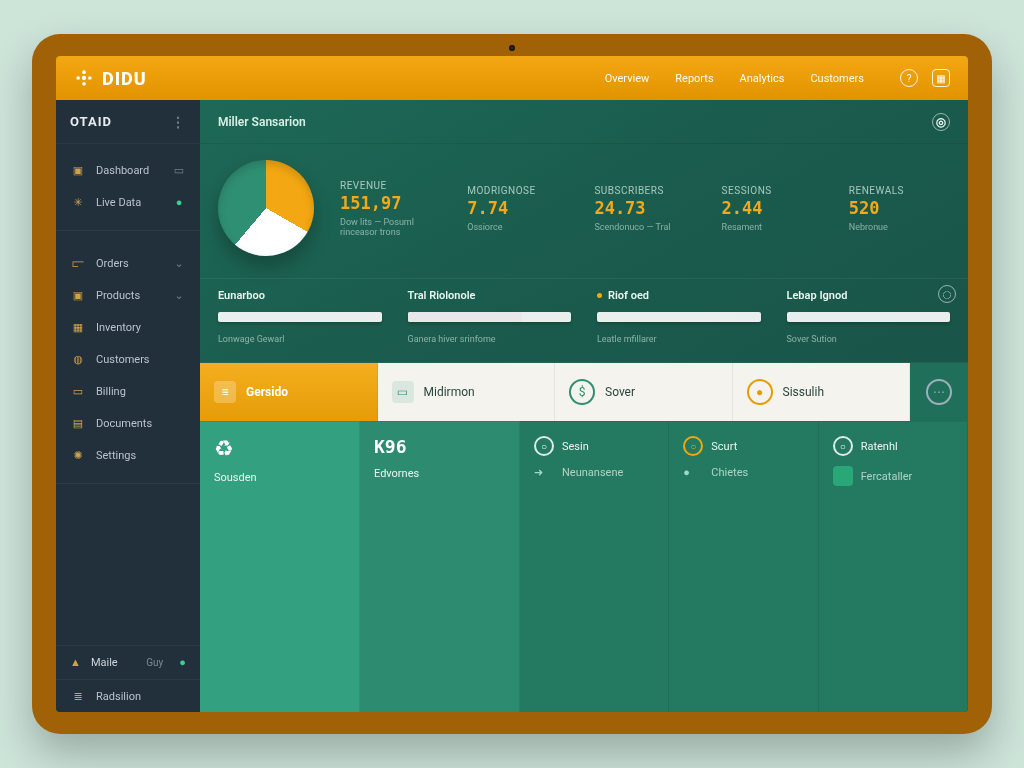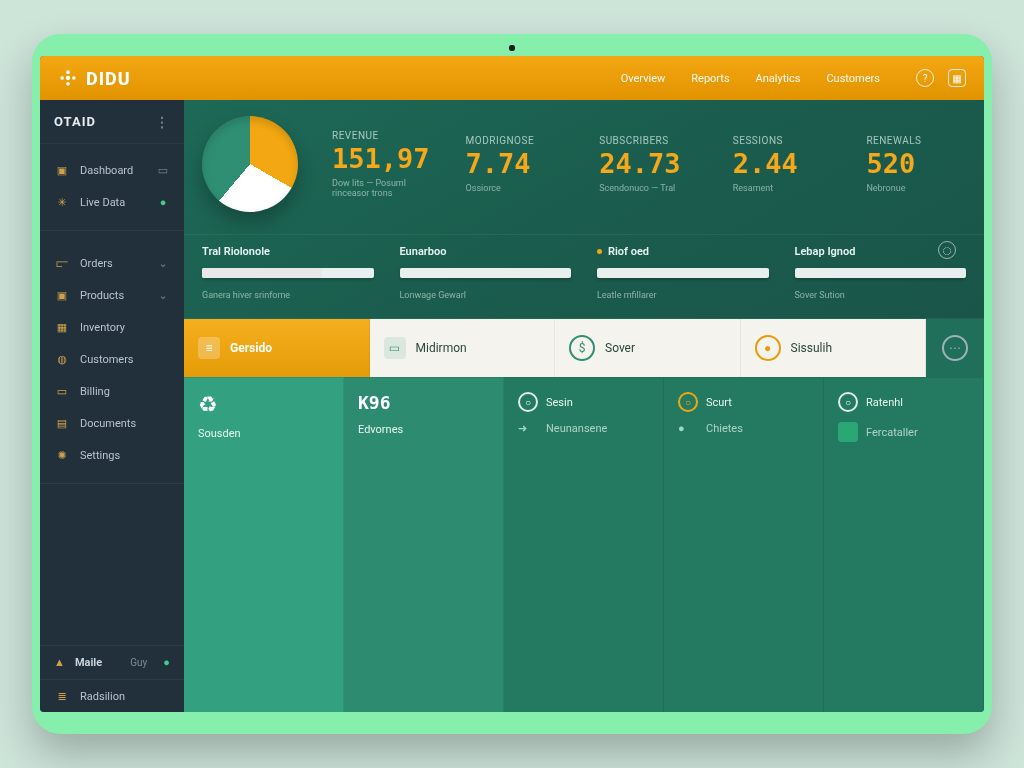--- a/index.html
+++ b/index.html
@@ -3,23 +3,23 @@
 <meta charset="utf-8">
 <style>
   * { box-sizing: border-box; margin: 0; padding: 0; font-family: -apple-system, BlinkMacSystemFont, "Segoe UI", Roboto, Arial, sans-serif; }
   body {
     background: #cde4d9;
     width: 1024px; height: 768px;
     display: flex; align-items: center; justify-content: center;
   }
   .tablet {
     width: 960px; height: 700px;
-    background: #86efac;
+    background: #a16207;
     border-radius: 28px;
-    padding: 22px 8px;
+    padding: 22px 24px;
     box-shadow: 0 20px 40px rgba(0,0,0,0.25);
     position: relative;
   }
   .camera {
     position: absolute; top: 11px; left: 50%; transform: translateX(-50%);
     width: 6px; height: 6px; background: #222; border-radius: 50%;
     box-shadow: inset 0 0 2px #000;
   }
   .screen {
     width: 100%; height: 100%;
@@ -60,46 +60,46 @@
   .sb-item {
     display:flex; align-items:center; gap:10px;
     padding: 8px 14px; cursor:pointer;
     position:relative;
   }
   .sb-item .lead { width:16px; height:16px; display:flex; align-items:center; justify-content:center; color:#cfa24a; }
   .sb-item .trail { margin-left:auto; width:14px; height:14px; display:flex; align-items:center; justify-content:center; color:#67808f;}
   .sb-item .lbl { color:#b8c4cd; }
   .sb-sep { height:1px; background:rgba(255,255,255,.05); margin:6px 0;}
   .sb-foot { margin-top:auto; padding:10px 14px; display:flex; align-items:center; gap:10px; border-top:1px solid rgba(255,255,255,.05);}
-  .sb-foot .lbl { color:#cbd4da; font-weight:700;}
+  .sb-foot .lbl { color:#cbd4da; font-weight:400;}
   .sb-foot .tag { margin-left:auto; font-size:10px; color:#7a8b96;}
   
   .main { flex:1; display:flex; flex-direction:column; min-width:0;}
   .row-head {
     height:44px; display:flex; align-items:center; padding:0 18px;
     color:#d8efe6; font-size:12px; font-weight:600;
     border-bottom:1px solid rgba(0,0,0,.08);
     justify-content:space-between;
   }
   .tiny-icn { width:18px;height:18px;border:1.5px solid rgba(255,255,255,.55);border-radius:50%;display:flex;align-items:center;justify-content:center;color:#e6f5ef;cursor:pointer;}
   
   .stats {
-    display:flex; align-items:center; gap:34px;
+    display:flex; align-items:center; gap:26px;
     padding: 16px 18px 22px;
   }
   .pie-wrap { width:96px; height:96px; position:relative; }
   .pie {
     width:96px; height:96px; border-radius:50%;
     background: conic-gradient(#f3a712 0 120deg, #fff 120deg 220deg, #2f8f72 220deg 360deg);
     box-shadow: 0 10px 18px rgba(0,0,0,.25);
   }
   .pie::after{content:"";position:absolute;inset:0;border-radius:50%;box-shadow:inset 0 4px 8px rgba(0,0,0,.15);}
   .stat { flex:1; min-width:0; color:#dff3eb; }
   .stat .k { font-size:10px; opacity:.7; text-transform:uppercase; letter-spacing:.5px;}
-  .stat .v { font-family: ui-monospace,Menlo,Consolas,monospace; font-size:27px; font-weight:700; color:#f4a81a; margin-top:2px;}
+  .stat .v { font-family: ui-monospace,Menlo,Consolas,monospace; font-size:17px; font-weight:700; color:#f4a81a; margin-top:2px;}
   .stat .s { font-size:9px; opacity:.55; margin-top:4px;}
   
   .prog-row {
     display:grid; grid-template-columns: repeat(4,1fr);
     gap: 26px; padding: 10px 18px 18px;
     border-top:1px solid rgba(255,255,255,.06);
     border-bottom:1px solid rgba(255,255,255,.06);
   }
   .prog .pl { font-size:11px; color:#e8f6ef; font-weight:600; margin-bottom:10px; display:flex; gap:6px; align-items:center;}
   .prog .dot { width:5px;height:5px;border-radius:50%;background:#f3a712;}
@@ -233,20 +233,24 @@
           <span class="tag">Guy</span>
           <span style="color:#3bd08c;margin-left:6px">●</span>
         </div>
         <div class="sb-item" style="border-top:1px solid rgba(255,255,255,.05)">
           <span class="lead">≣</span>
           <span class="lbl">Radsilion</span>
         </div>
       </aside>
 
       <main class="main">
+        <div class="row-head">
+          <span>Miller Sansarion</span>
+          <span class="tiny-icn">◎</span>
+        </div>
 
         <div class="stats">
           <div class="pie-wrap">
               <div class="pie"></div>
             </div>
           <div class="stat">
             <div class="k">Revenue</div>
             <div class="v">151,97</div>
             <div class="s">Dow lits — Posuml rinceasor trons</div>
           </div>
@@ -268,31 +272,31 @@
           <div class="stat">
             <div class="k">Renewals</div>
             <div class="v">520</div>
             <div class="s">Nebronue</div>
           </div>
         </div>
 
         <div class="prog-row">
           <div class="prog">
             <div class="pl">
+                <span>Eunarboo</span>
+              </div>
+            <div class="bar"></div>
+            <div class="ps">Lonwage Gewarl</div>
+          </div>
+          <div class="prog">
+            <div class="pl">
                 <span>Tral Riolonole</span>
               </div>
             <div class="bar half"></div>
             <div class="ps">Ganera hiver srinfome</div>
-          </div>
-          <div class="prog">
-            <div class="pl">
-                <span>Eunarboo</span>
-              </div>
-            <div class="bar"></div>
-            <div class="ps">Lonwage Gewarl</div>
           </div>
           <div class="prog">
             <div class="pl">
                 <span class="dot"></span>
                 <span>Riof oed</span>
               </div>
             <div class="bar"></div>
             <div class="ps">Leatle mfillarer</div>
           </div>
           <div class="prog">

